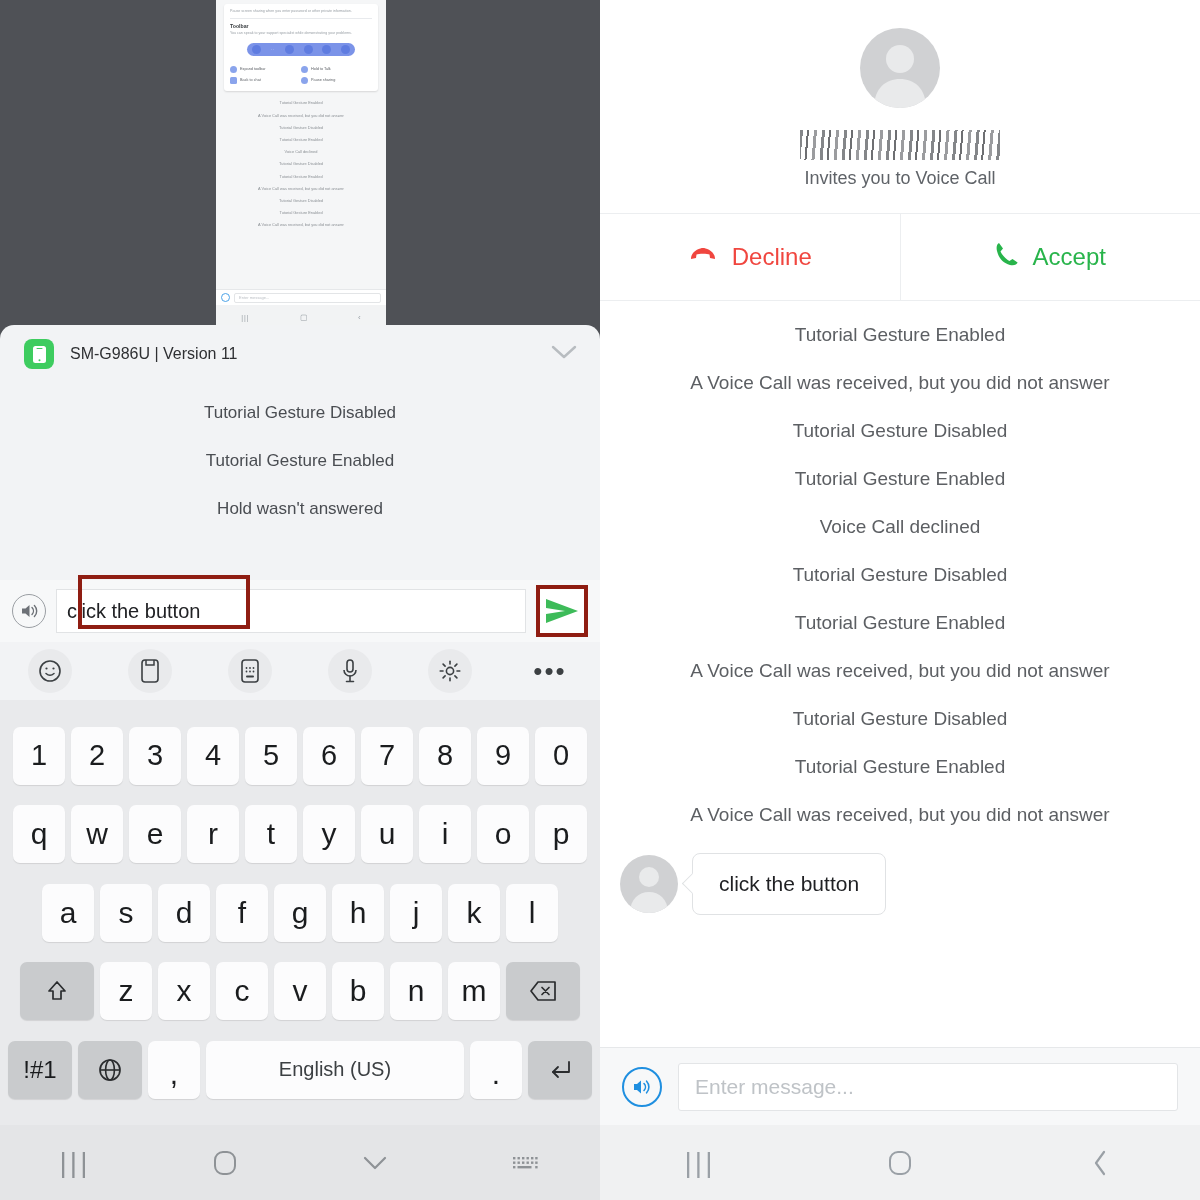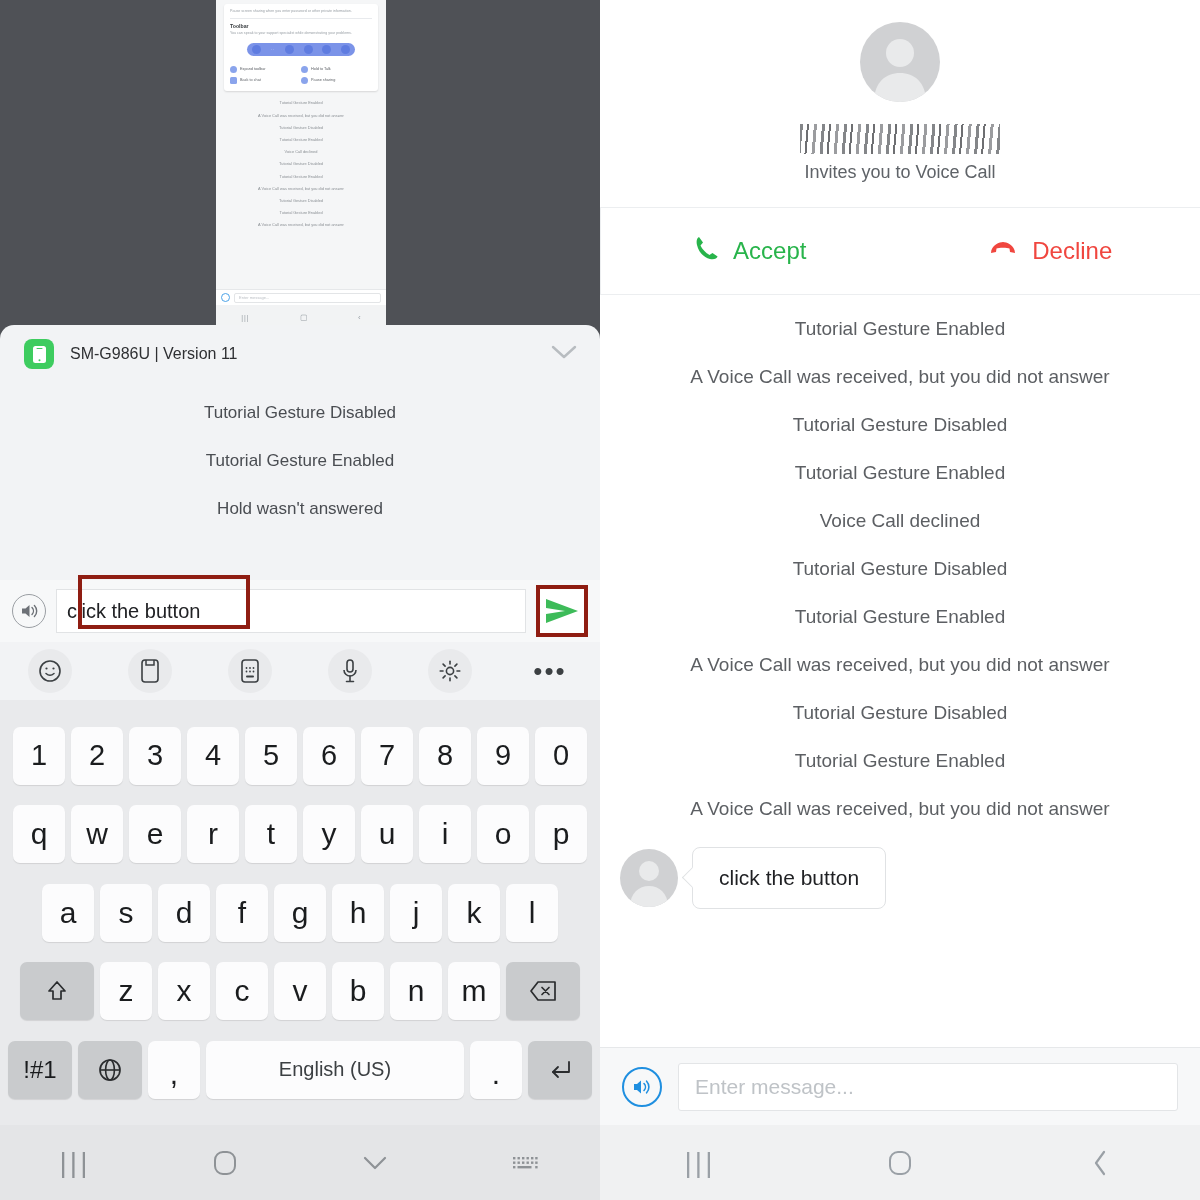--- a/index.html
+++ b/index.html
@@ -149,21 +149,21 @@
   .nav-left {
     position: absolute; left: 0; right: 0; bottom: 0; height: 75px;
     background: #e4e5e7; display: flex; align-items: center;
   }
   .nav-left .nb { flex: 1; display: flex; align-items: center; justify-content: center; color: #8e9296; }
 
   
   .right-panel {
     position: relative; width: 600px; height: 1200px; background: #fff; overflow: hidden;
   }
-  .call-card { padding: 22px 0 0 0; }
+  .call-card { padding: 28px 0 0 0; }
   .avatar-big {
     width: 80px; height: 80px; border-radius: 50%; background: #d0d1d3;
     margin: 0 auto; display: flex; align-items: flex-end; justify-content: center; overflow: hidden;
   }
   .caller-name {
     height: 30px; margin: 22px auto 0 auto; width: 200px;
     background: repeating-linear-gradient(95deg,#5c5e62 0 3px,transparent 3px 7px,#3e4044 7px 9px,transparent 9px 14px,#7a7c80 14px 17px,transparent 17px 22px);
     opacity: .75; filter: blur(.4px);
   }
   .invite-line { text-align: center; font-size: 18px; color: #5f6368; margin-top: 8px; }
@@ -503,35 +503,35 @@
         <svg width="80" height="80" viewBox="0 0 80 80">
           <circle cx="40" cy="31" r="14" fill="#e9eaeb"></circle>
           <path d="M14 80 C14 60 26 51 40 51 C54 51 66 60 66 80 Z" fill="#e9eaeb"></path>
         </svg>
       </div>
       <div class="caller-name"></div>
       <div class="invite-line">Invites you to Voice Call</div>
     </div>
 
     <div class="call-actions">
+      <div class="call-btn decline">
+        <span>
+          <svg width="30" height="20" viewBox="0 0 30 20">
+            <path d="M3 14 C3 6 12 3 15 3 C18 3 27 6 27 14 L22 13 L21.5 9.5 C19.5 8.4 10.5 8.4 8.5 9.5 L8 13 Z" fill="#f0463f"></path>
+          </svg>
+        </span>
+        <span>Decline</span>
+      </div>
       <div class="call-btn accept">
         <span>
           <svg width="24" height="26" viewBox="0 0 24 26">
             <path d="M4 2 C2 3 1 6 2 10 C3.6 17 8 22 15 24 C19 25 22 23.5 22.6 21.5 L17.5 18 L14.4 20 C11 18.2 7 14 5.5 10.6 L8 7.5 Z" fill="#28b44b"></path>
           </svg>
         </span>
         <span>Accept</span>
-      </div>
-      <div class="call-btn decline">
-        <span>
-          <svg width="30" height="20" viewBox="0 0 30 20">
-            <path d="M3 14 C3 6 12 3 15 3 C18 3 27 6 27 14 L22 13 L21.5 9.5 C19.5 8.4 10.5 8.4 8.5 9.5 L8 13 Z" fill="#f0463f"></path>
-          </svg>
-        </span>
-        <span>Decline</span>
       </div>
     </div>
 
     <div class="msg-list" id="right-msgs">
         <div class="rmsg">Tutorial Gesture Enabled</div>
         <div class="rmsg">A Voice Call was received, but you did not answer</div>
         <div class="rmsg">Tutorial Gesture Disabled</div>
         <div class="rmsg">Tutorial Gesture Enabled</div>
         <div class="rmsg">Voice Call declined</div>
         <div class="rmsg">Tutorial Gesture Disabled</div>

